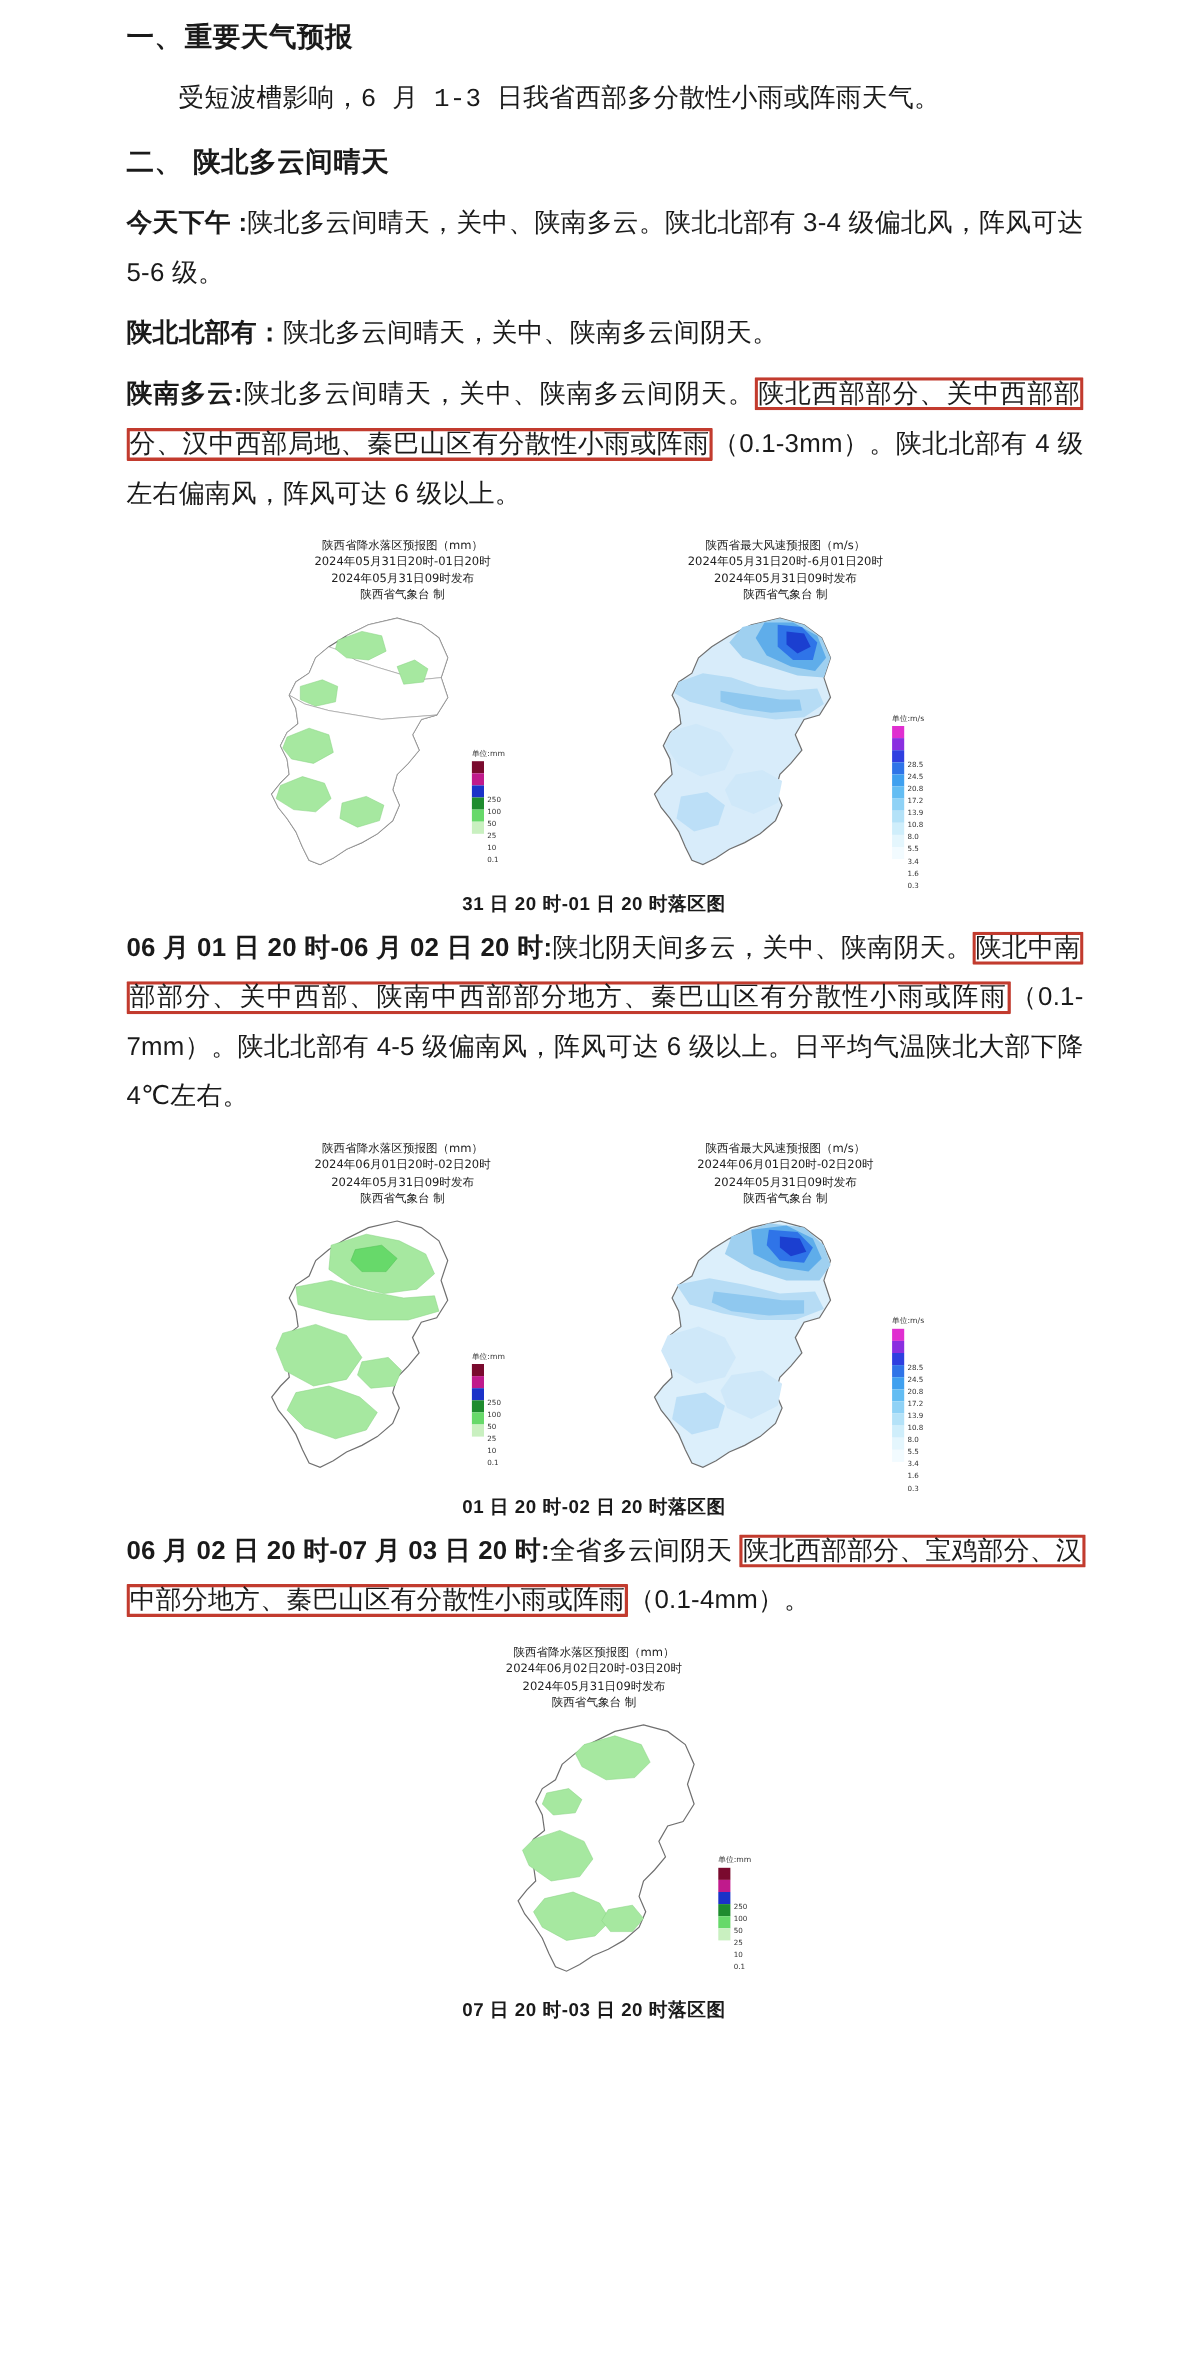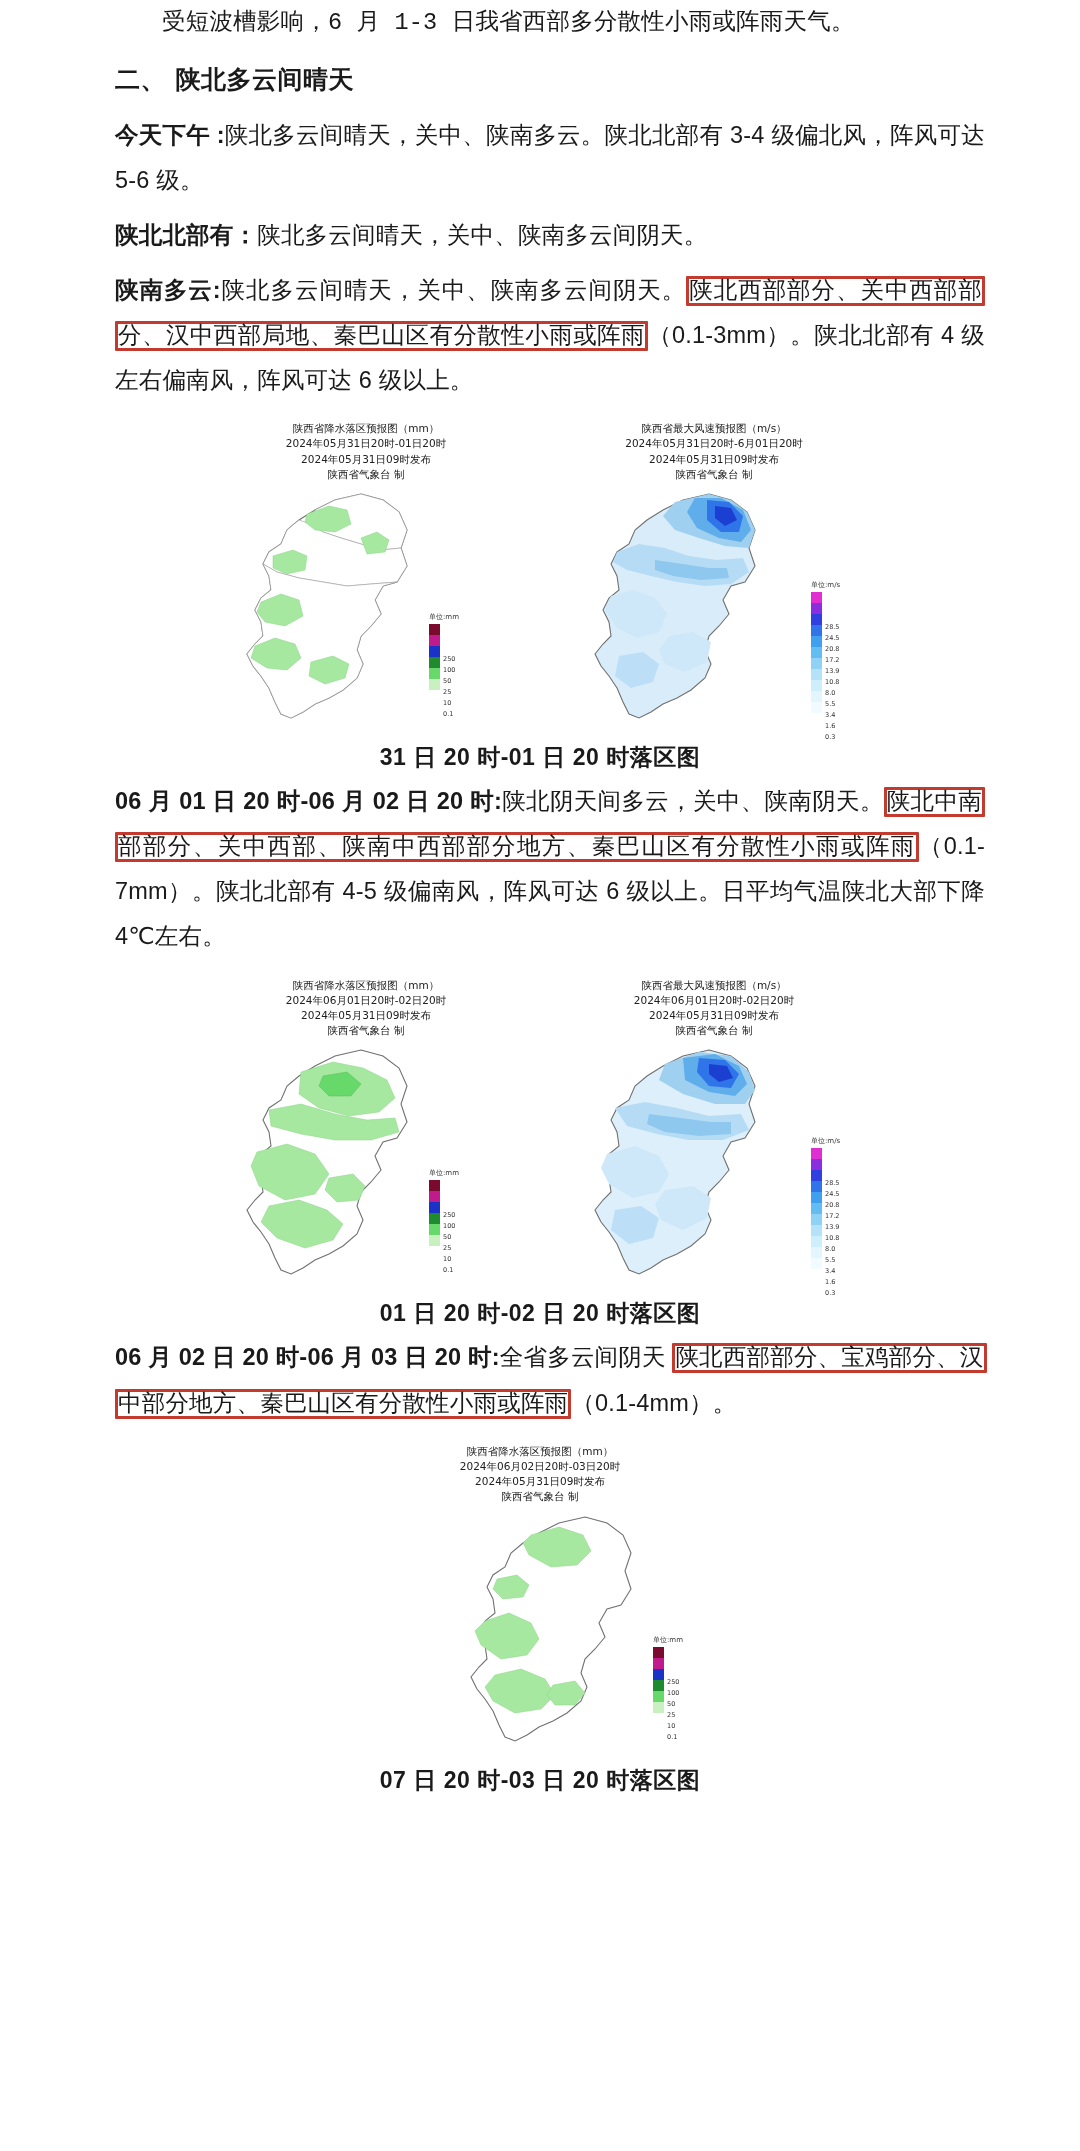--- a/index.html
+++ b/index.html
@@ -55,21 +55,21 @@
     line-height: 1.45;
     color:#202020;
     font-family: "DejaVu Sans", sans-serif;
     white-space: pre-line;
     margin-bottom: 2px;
   }
   .mapwrap { position:relative; height: 250px; }
   .mapwrap.tall { height: 250px; }
   .figcaption {
     text-align:center;
-    font-size: 23px;
+    font-size: 17px;
     font-weight: bold;
     margin-top: 8px;
     letter-spacing: 0.5px;
   }
 
   
   .legend { position:absolute; font-family:"DejaVu Sans", sans-serif; }
   .legend .lgtitle { font-size: 7px; color:#333; margin-bottom:2px; text-align:left; }
   .legend .bar { width: 11px; position:relative; }
   .legend .seg { height: 11px; width: 11px; }
@@ -79,20 +79,23 @@
   }
 
   svg { display:block; }
 </style>
 </head>
 <body>
 
 <div class="page">
   <div class="doc">
 
+    <h2 class="heading">
+      <span class="num">一、</span><span>重要天气预报</span>
+    </h2>
     <p class="para indent">
       <span>受短波槽影响，6 月 1-3 日我省西部多分散性小雨或阵雨天气。</span>
     </p>
 
     <h2 class="heading">
       <span class="num">二、</span><span>&nbsp;</span><span>陕北多云间晴天</span>
     </h2>
 
     <p class="para">
       <span class="bold">今天下午 :</span><span>陕北多云间晴天，关中、陕南多云。陕北北部有 3-4 级偏北风，阵风可达 5-6 级。</span>
@@ -300,21 +303,21 @@
           </div>
         </div>
       </div>
 
     </div>
     <div class="figcaption">01 日 20 时-02 日 20 时落区图</div>
   </div>
 
   <div class="doc">
     <p class="para">
-      <span class="bold">06 月 02 日 20 时-06 月 03 日 20 时:</span><span>全省多云间阴天</span>&nbsp;<span class="hl">陕北西部部分、宝鸡部分、汉中部分地方、秦巴山区有分散性小雨或阵雨</span><span>（0.1-4mm）。</span>
+      <span class="bold">06 月 02 日 20 时-07 月 03 日 20 时:</span><span>全省多云间阴天</span>&nbsp;<span class="hl">陕北西部部分、宝鸡部分、汉中部分地方、秦巴山区有分散性小雨或阵雨</span><span>（0.1-4mm）。</span>
     </p>
   </div>
 
   <div class="figblock">
     <div class="figrow single">
       <div class="fig">
         <div class="figtitle">陕西省降水落区预报图（mm）
 2024年06月02日20时-03日20时
 2024年05月31日09时发布
 陕西省气象台  制</div>

